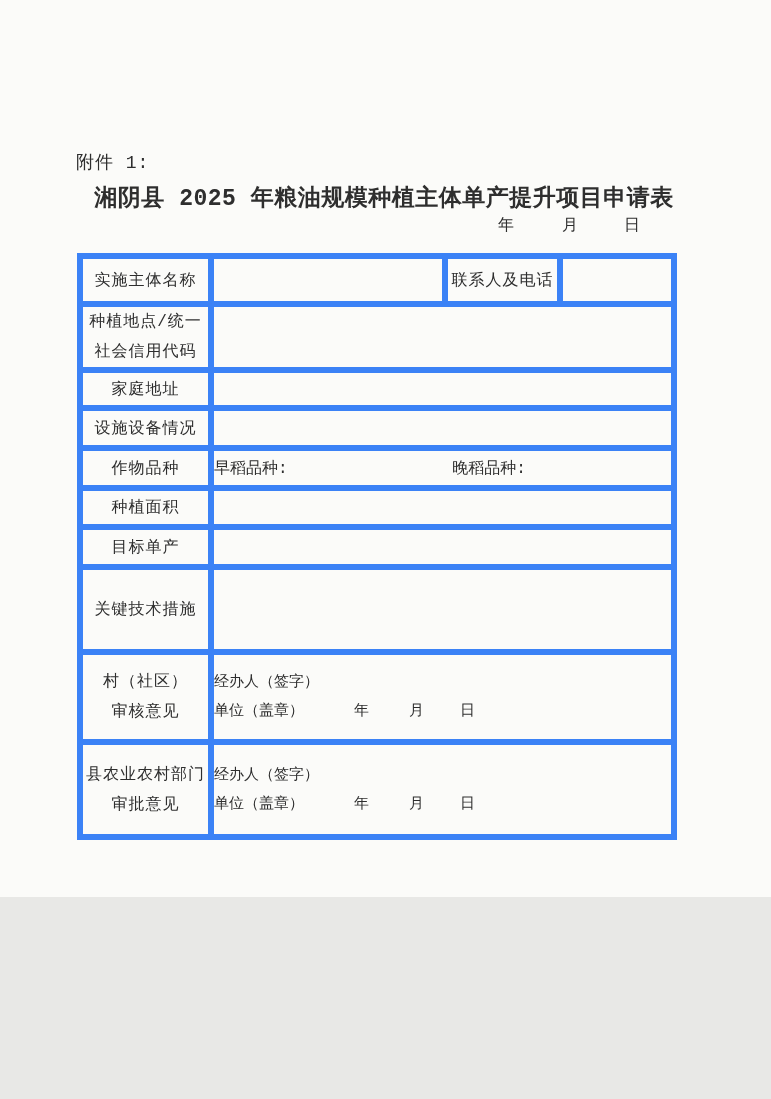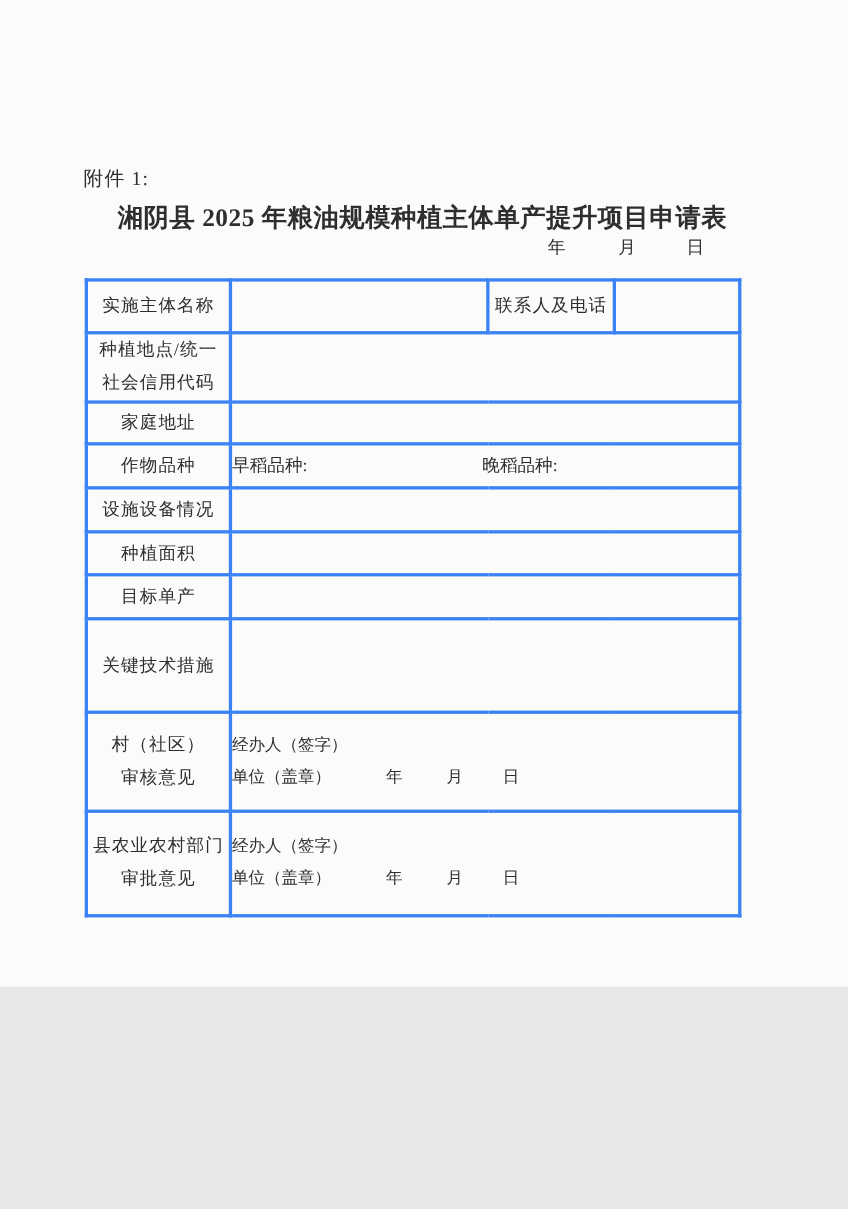--- a/index.html
+++ b/index.html
@@ -6,21 +6,21 @@
     margin: 0;
     padding: 0;
     background: #e8e8e6;
   }
   .page {
     position: relative;
     width: 771px;
     height: 897px;
     margin: 0 auto;
     background: #fbfbf9;
-    font-family: Liberation Serif, serif;
+    font-family: Liberation Mono, monospace;
     color: #2e2e2e;
     overflow: hidden;
   }
   .attachment {
     position: absolute;
     left: 76px;
     top: 150px;
     font-size: 18px;
     letter-spacing: 1px;
   }
@@ -52,21 +52,21 @@
   table.form {
     position: absolute;
     left: 77px;
     top: 253px;
     width: 594px;
     border-collapse: collapse;
     table-layout: fixed;
     font-size: 16px;
   }
   table.form td {
-    border: 3px solid #3b82f6;
+    border: 6px solid #3b82f6;
     padding: 0;
     vertical-align: middle;
     margin-top: 28px;
   }
   table.form { border: 2px solid #4a4a4a; }
 
   td.lbl {
     text-align: center;
     letter-spacing: 1px;
   }
@@ -136,30 +136,30 @@
       </td>
       <td colspan="3"></td>
     </tr>
 
     <tr class="h38">
       <td class="lbl">家庭地址</td>
       <td colspan="3"></td>
     </tr>
 
     <tr class="h40">
+      <td class="lbl">设施设备情况</td>
+      <td colspan="3"></td>
+    </tr>
+
+    <tr class="h40">
       <td class="lbl">作物品种</td>
       <td colspan="3" class="crop-values">
         <span>早稻品种:</span>
         <span class="late">晚稻品种:</span>
       </td>
-    </tr>
-
-    <tr class="h40">
-      <td class="lbl">设施设备情况</td>
-      <td colspan="3"></td>
     </tr>
 
     <tr class="h39">
       <td class="lbl">种植面积</td>
       <td colspan="3"></td>
     </tr>
 
     <tr class="h40">
       <td class="lbl">目标单产</td>
       <td colspan="3"></td>

